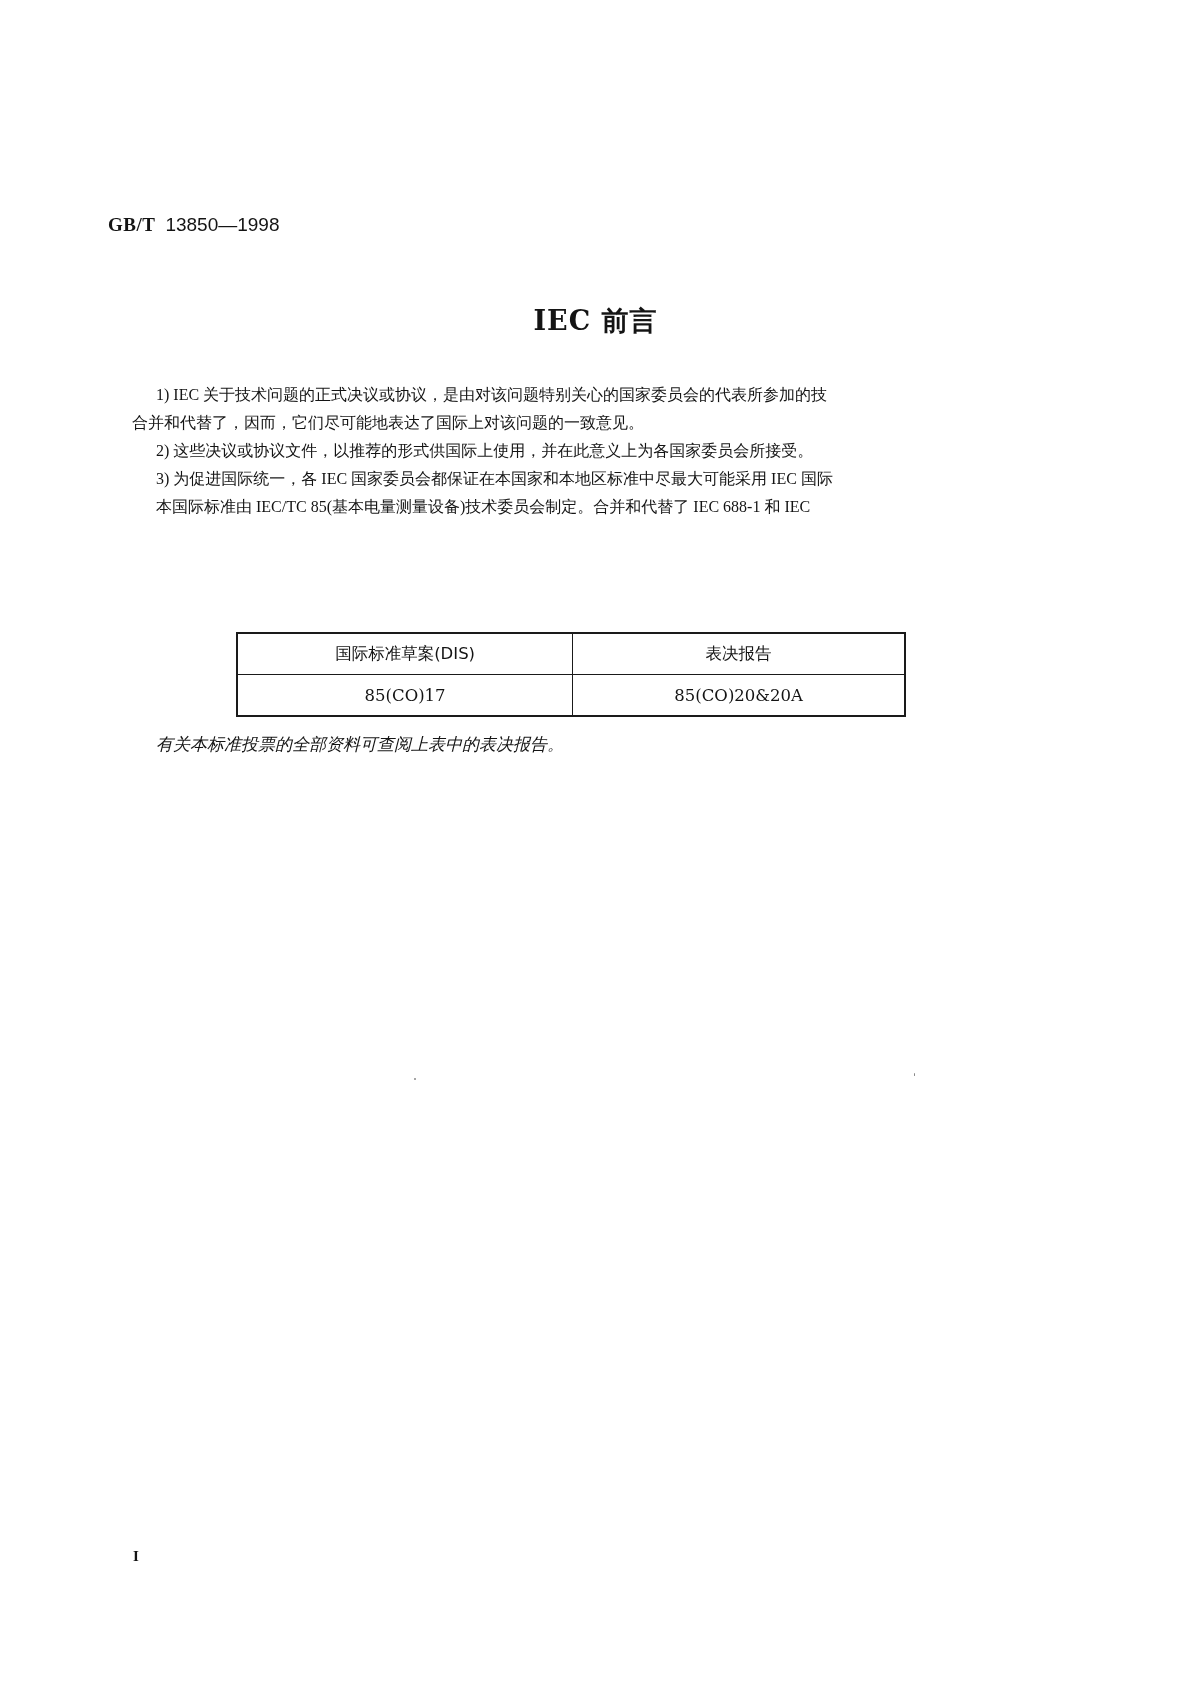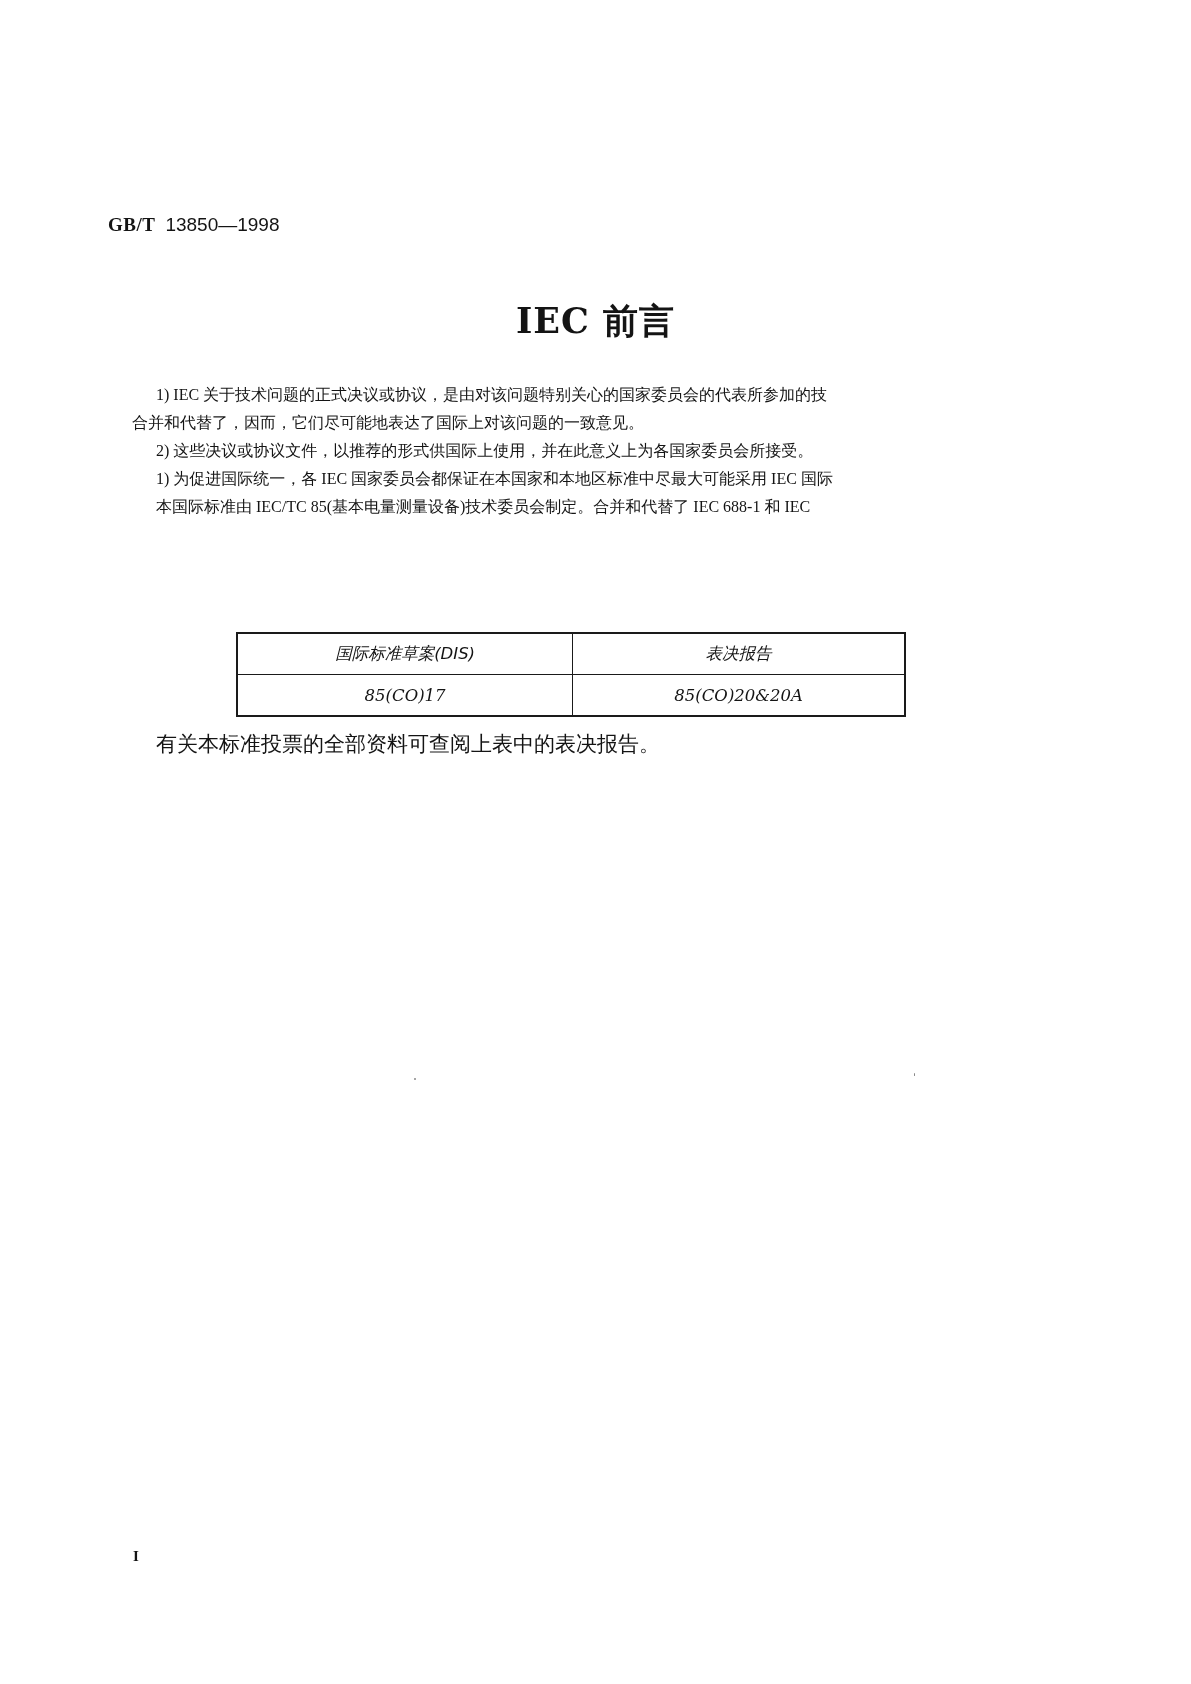--- a/index.html
+++ b/index.html
@@ -32,21 +32,21 @@
       font-family: "Liberation Sans", "DejaVu Sans", sans-serif;
       margin-left: 10px;
       font-size: 19px;
     }
     .title {
       position: absolute;
       left: 0;
       width: 1191px;
       top: 304px;
       text-align: center;
-      font-size: 35px;
+      font-size: 27px;
       font-weight: bold;
       line-height: 34px;
       font-family: "DejaVu Serif", "Liberation Serif", serif;
       letter-spacing: 1px;
     }
     .body-text {
       position: absolute;
       left: 156px;
       width: 878px;
       top: 381px;
@@ -66,37 +66,37 @@
       border-collapse: collapse;
       font-size: 16.5px;
       font-family: "DejaVu Serif", "Liberation Serif", serif;
     }
     table.doc-table td, table.doc-table th {
       border: 1.5px solid #1a1a1a;
       height: 40px;
       text-align: center;
       font-weight: normal;
       padding: 0;
-      font-style: italic;
     }
     table.doc-table th {
       font-family: "DejaVu Sans", "Liberation Sans", sans-serif;
     }
     table.doc-table .col1 { width: 337px; }
     table.doc-table .col2 { width: 333px; }
     table.doc-table {
       border: 2px solid #1a1a1a;
     }
     .footer-note {
       position: absolute;
       left: 156px;
       top: 730px;
-      font-size: 21px;
+      font-size: 17px;
       line-height: 28px;
       font-family: "DejaVu Sans", "Liberation Sans", sans-serif;
+      font-style: italic;
     }
     .page-number {
       position: absolute;
       left: 133px;
       top: 1548px;
       font-size: 15px;
       font-weight: bold;
       font-family: "Liberation Serif", "DejaVu Serif", serif;
     }
     .speck {
@@ -118,21 +118,21 @@
 
 <div class="body-text">
   <div class="block" style="margin-left:-24px;">
     <div style="padding-left:24px;">1) IEC 关于技术问题的正式决议或协议，是由对该问题特别关心的国家委员会的代表所参加的技</div>
     <div>合并和代替了，因而，它们尽可能地表达了国际上对该问题的一致意见。</div>
   </div>
   <div class="block" style="margin-left:-24px;">
     <div style="padding-left:24px;">2) 这些决议或协议文件，以推荐的形式供国际上使用，并在此意义上为各国家委员会所接受。</div>
   </div>
   <div class="block" style="margin-left:-24px;">
-    <div style="padding-left:24px;">1) 为促进国际统一，各 IEC 国家委员会都保证在本国家和本地区标准中尽最大可能采用 IEC 国际</div>
+    <div style="padding-left:24px;">3) 为促进国际统一，各 IEC 国家委员会都保证在本国家和本地区标准中尽最大可能采用 IEC 国际</div>
   </div>
   <div class="block" style="margin-left:-24px;">
     <div style="padding-left:24px;">本国际标准由 IEC/TC 85(基本电量测量设备)技术委员会制定。合并和代替了 IEC 688-1 和 IEC</div>
   </div>
 </div>
 
 <table class="doc-table">
   <thead>
     <tr>
       <th class="col1">国际标准草案(DIS)</th>

